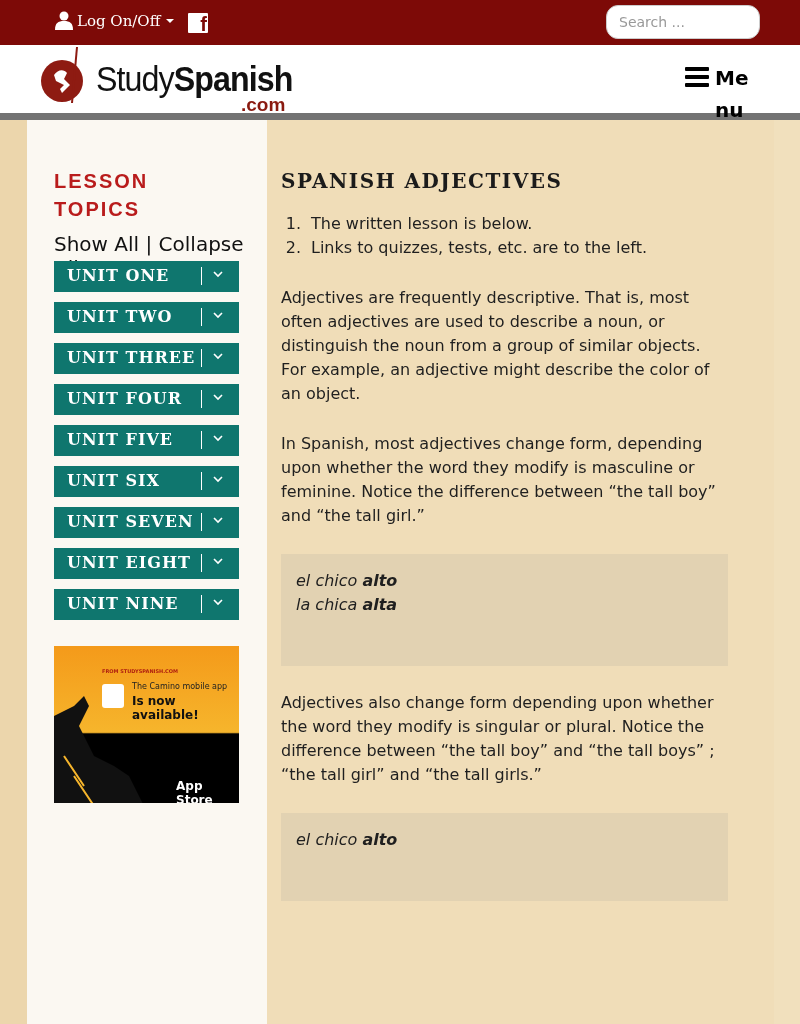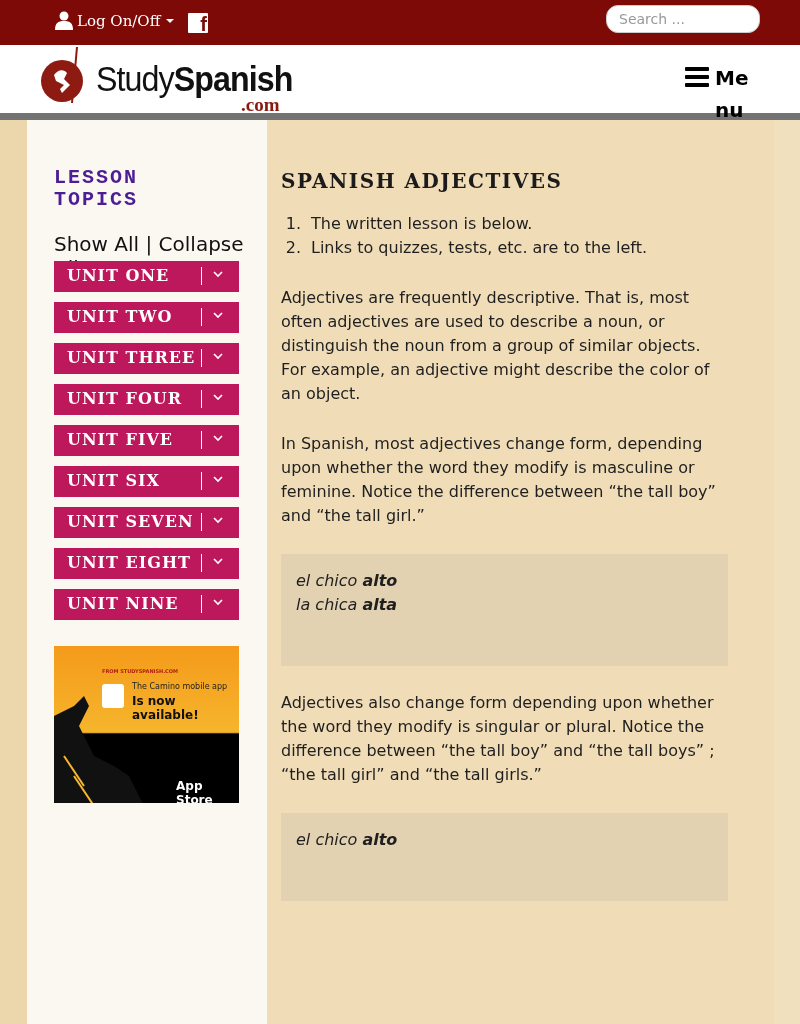--- a/index.html
+++ b/index.html
@@ -27,41 +27,41 @@
   }
   .fb {
     position: absolute; left: 188px; top: 13px; width: 20px; height: 20px;
     background: #fff; border-radius: 1px; overflow: hidden;
   }
   .fb span {
     position: absolute; right: 1px; bottom: -3px; color: #7d0a07;
     font-family: "Liberation Sans", sans-serif; font-weight: bold; font-size: 20px;
   }
   .search {
-    position: absolute; left: 606px; top: 5px; width: 154px; height: 28px;
+    position: absolute; left: 606px; top: 5px; width: 154px; height: 34px;
     border-radius: 12px; border: 1px solid #ccc; background: #fff;
     padding: 0 12px; font-size: 14px; font-family: "DejaVu Sans", sans-serif; color: #555;
   }
   .search::placeholder { color: #999; }
 
   
   .header {
     position: absolute; left: 0; top: 45px; width: 800px; height: 75px;
     background: #fff; border-bottom: 7px solid #737373;
   }
   .logo { position: absolute; left: 40px; top: 0; width: 245px; height: 72px; }
   .logo-text {
     position: absolute; left: 56px; top: 14px;
     font-family: "Liberation Sans", sans-serif; font-size: 35px; letter-spacing: -1px; color: #111;
     transform: scaleX(0.92); transform-origin: left;
   }
   .logo-text b { font-weight: bold; }
   .logo-com {
     position: absolute; left: 201px; top: 49px;
-    font-family: Liberation Serif, serif; font-weight: bold; font-size: 19px; color: #8a1a10;
+    font-family: Liberation Sans, sans-serif; font-weight: bold; font-size: 19px; color: #8a1a10;
   }
   .menu-btn {
     position: absolute; left: 685px; top: 18px; display: flex; cursor: pointer;
   }
   .menu-btn .bars { width: 24px; margin-top: 4px; }
   .menu-btn .bars i { display: block; height: 4px; background: #000; margin-bottom: 4px; border-radius: 1px; }
   .menu-label {
     width: 40px; margin-left: 6px; font-weight: bold; font-size: 20px; line-height: 32px;
     color: #000; word-break: break-all; margin-top: -1px;
   }
@@ -70,28 +70,28 @@
   .outer-left { position: absolute; left: 0; top: 120px; width: 27px; height: 904px; background: #ecd6ac; }
   .outer-right { position: absolute; left: 774px; top: 120px; width: 26px; height: 904px; background: #f1e0bd; }
 
   
   .sidebar {
     position: absolute; left: 27px; top: 120px; width: 240px; height: 904px;
     background: #fbf8f2;
   }
   .lesson-title {
     position: absolute; left: 27px; top: 47px;
-    font-family: Liberation Mono, monospace; font-weight: bold; font-size: 20px; line-height: 22px;
-    letter-spacing: 2px; color: #4c1d95;
+    font-family: Liberation Sans, sans-serif; font-weight: bold; font-size: 20px; line-height: 28px;
+    letter-spacing: 2px; color: #b91c1c;
   }
   .show-links { position: absolute; left: 27px; top: 112px; font-size: 20px; color: #111; }
   .show-links a { color: #111; text-decoration: none; cursor: pointer; }
   .units { position: absolute; left: 27px; top: 141px; width: 185px; }
   .unit {
-    height: 31px; background: #be185d; margin-bottom: 10px; position: relative; cursor: pointer;
+    height: 31px; background: #0f766e; margin-bottom: 10px; position: relative; cursor: pointer;
   }
   .unit-label {
     position: absolute; left: 13px; top: 5px;
     font-family: "DejaVu Serif", serif; font-weight: bold; font-size: 16px; letter-spacing: 1px;
     color: #fff; white-space: nowrap;
   }
   .unit-sep { position: absolute; left: 147px; top: 6px; width: 1px; height: 18px; background: #fff; }
   .unit-chev { position: absolute; left: 158px; top: 7px; width: 12px; height: 12px; }
   .ad {
     position: absolute; left: 27px; top: 526px; width: 185px; height: 157px;

